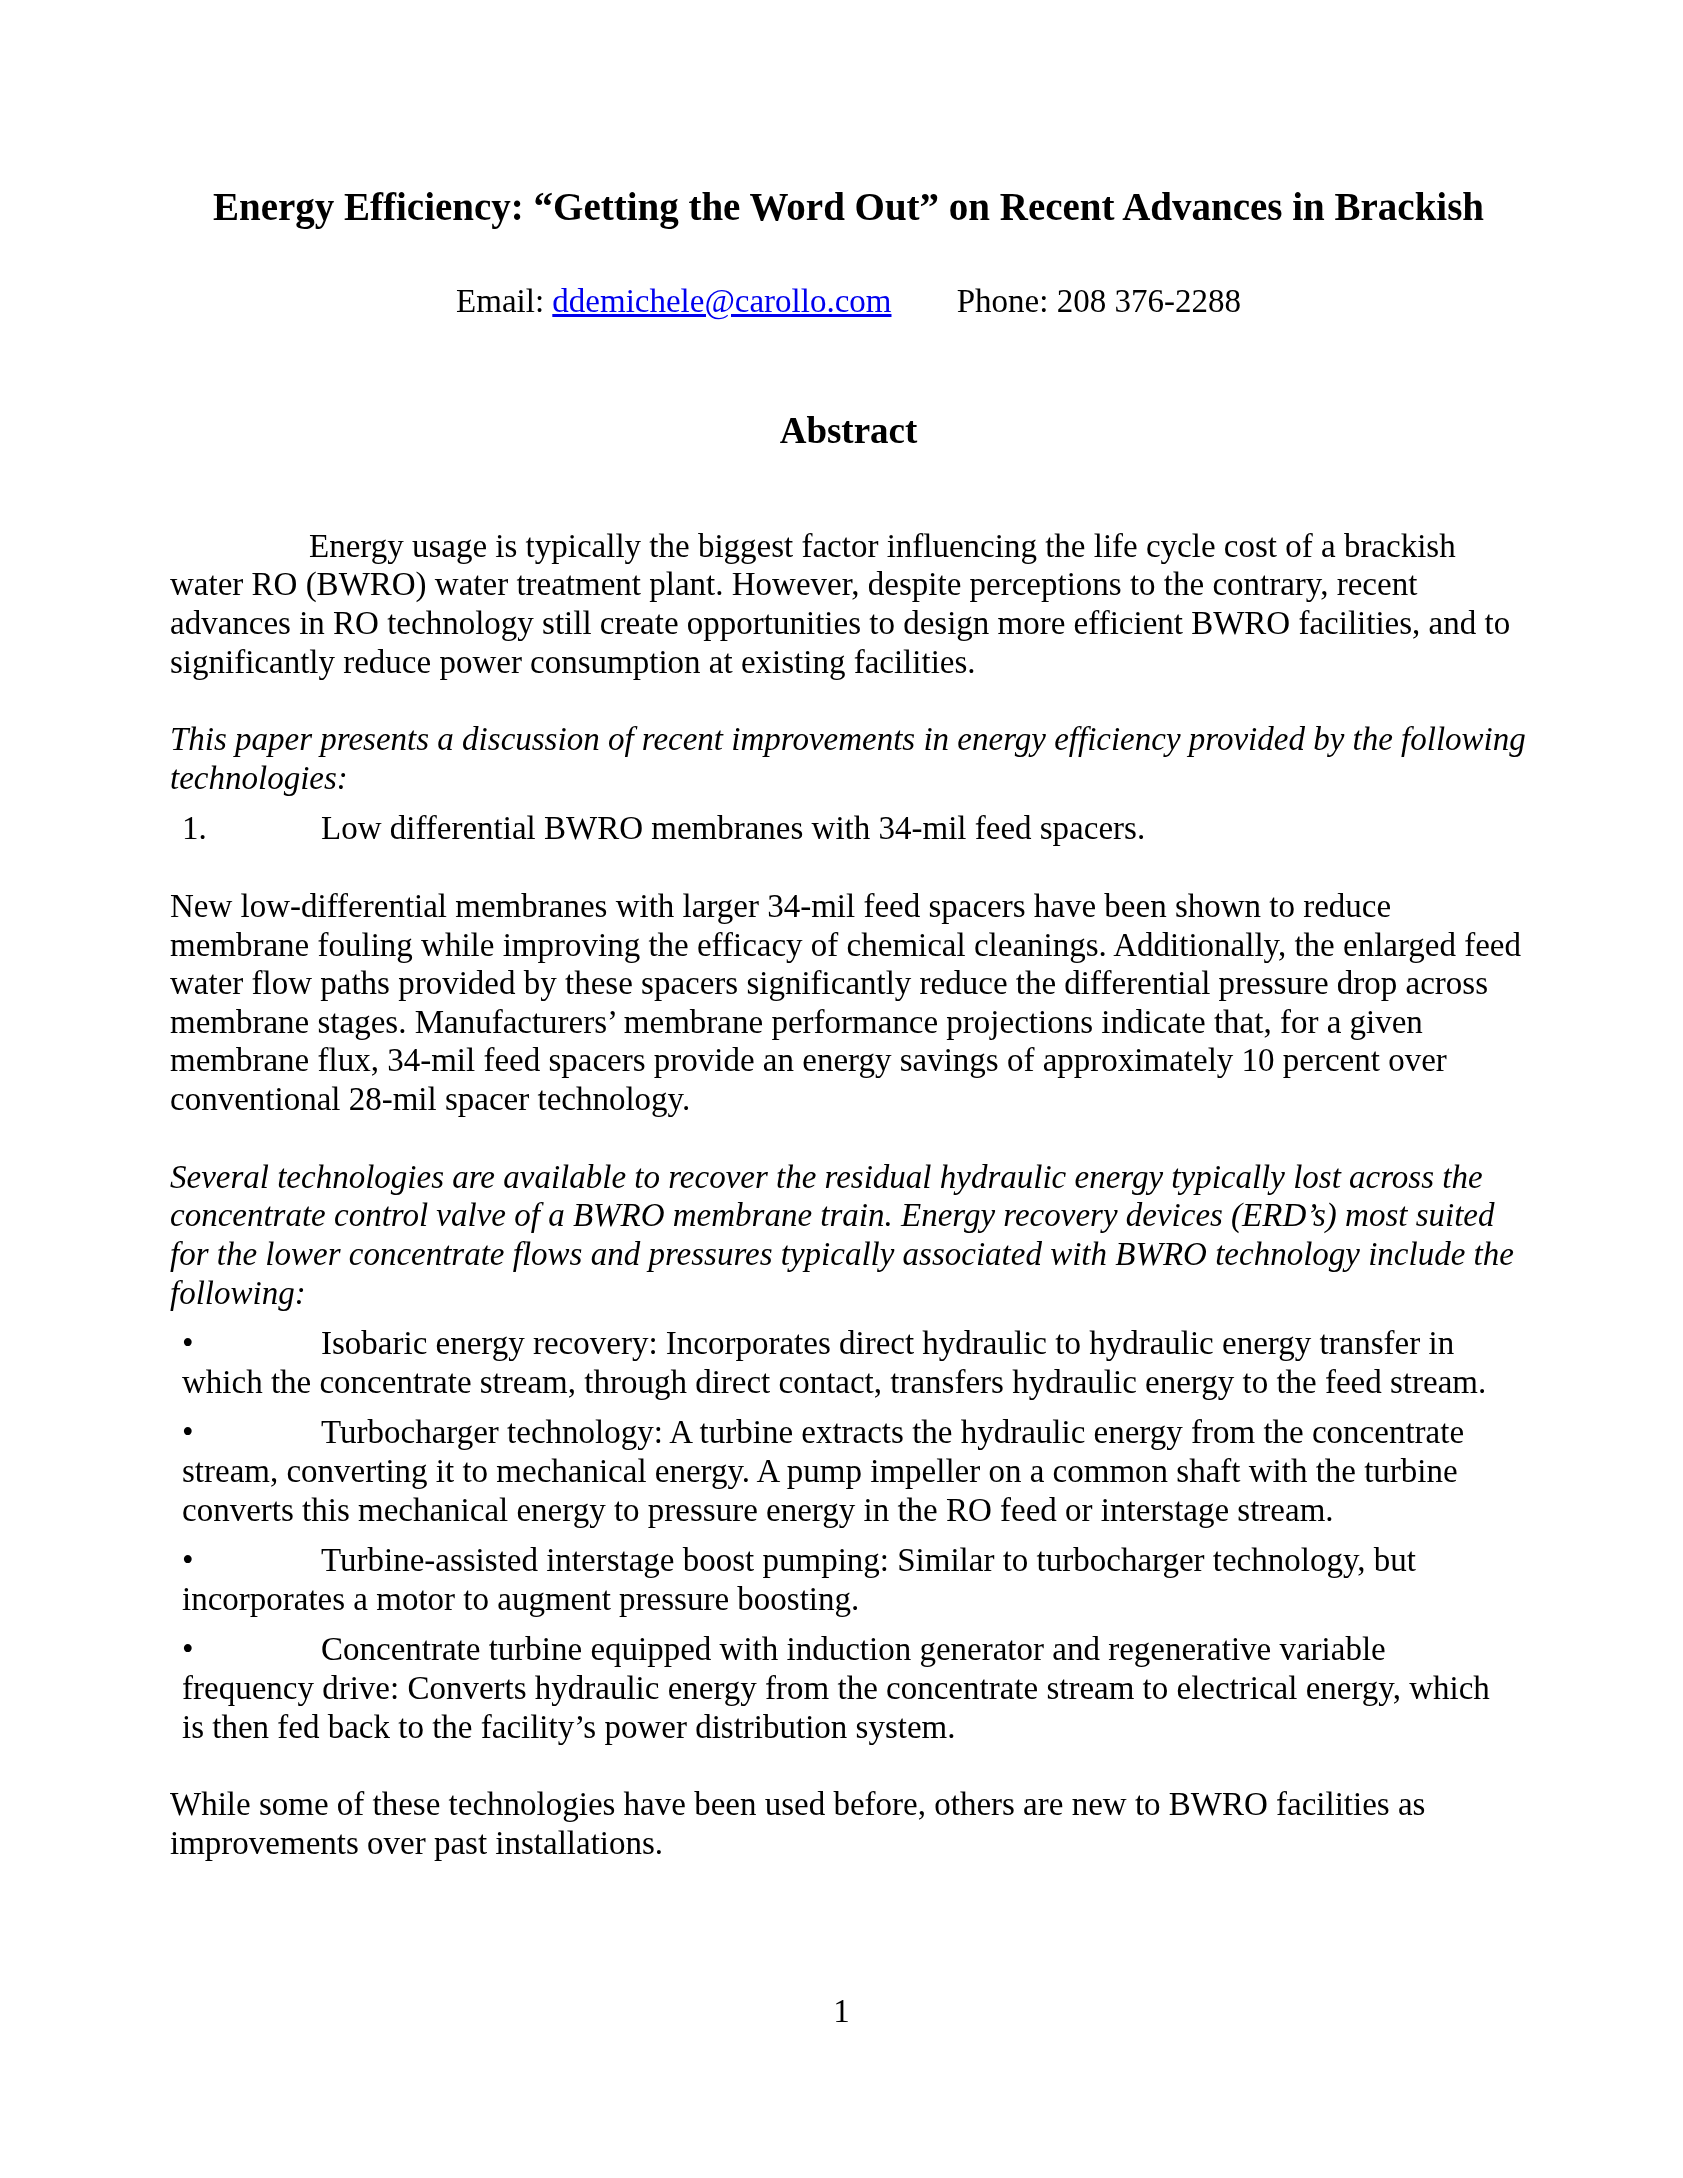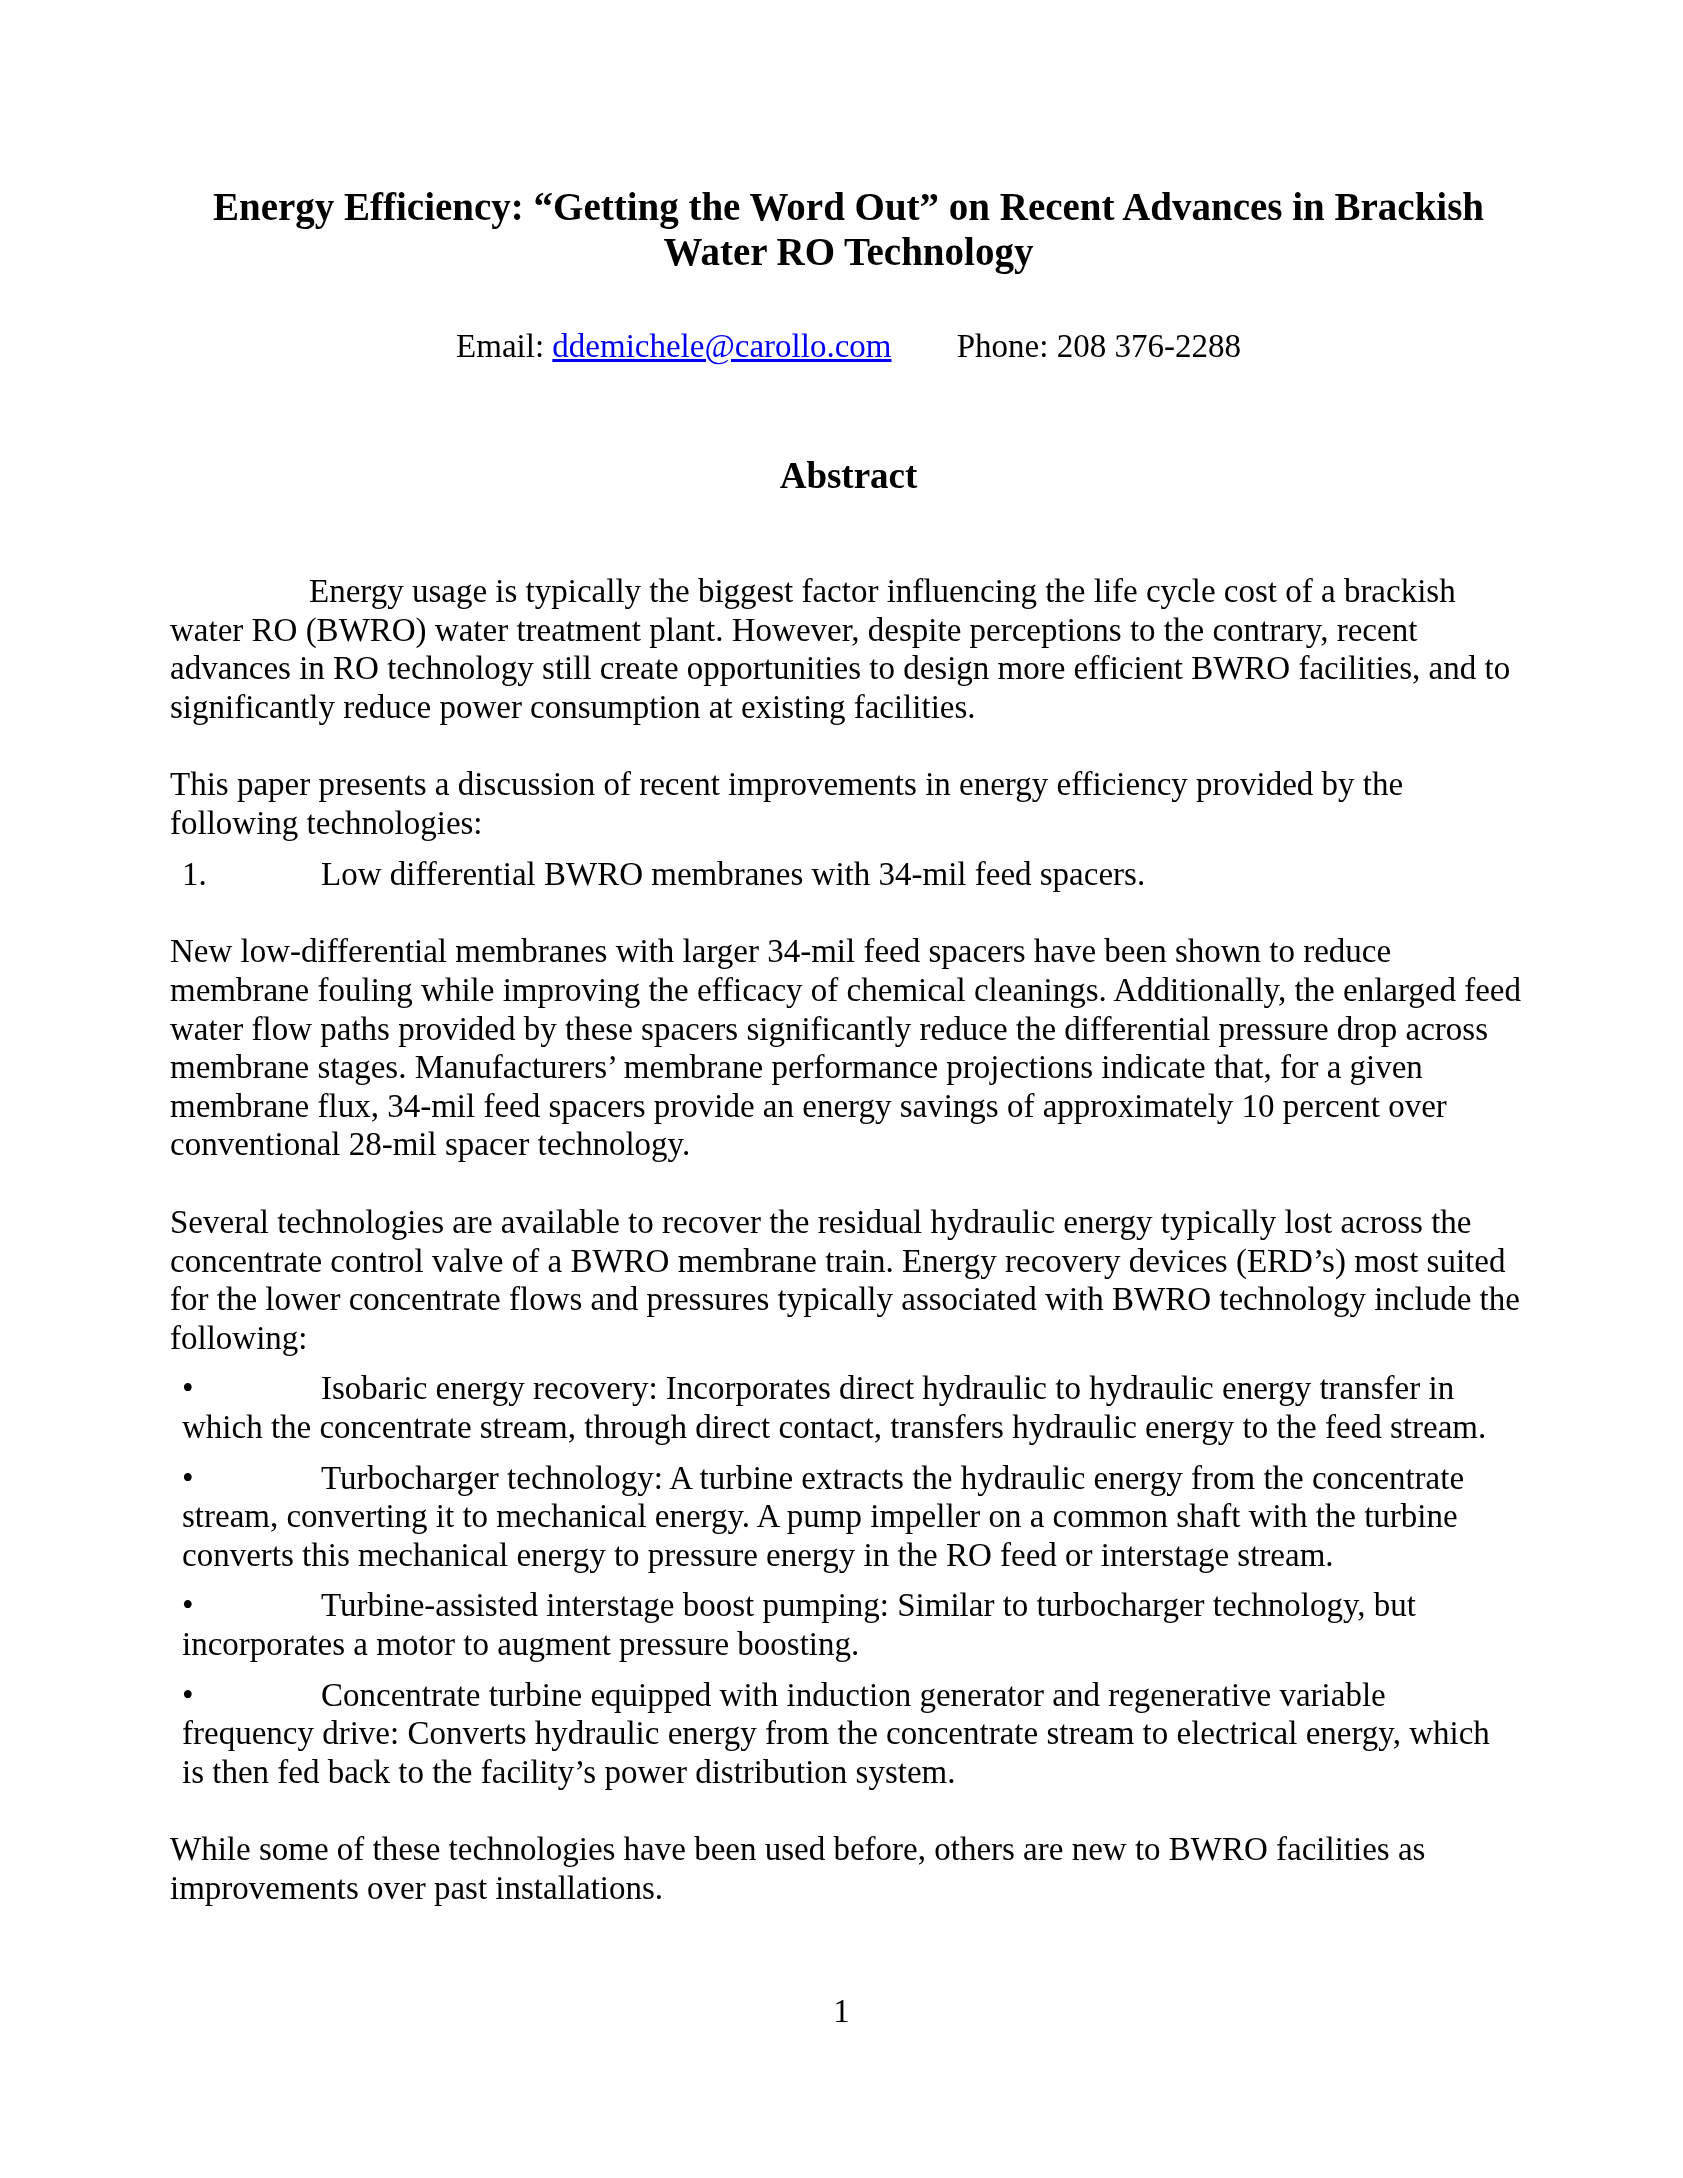--- a/index.html
+++ b/index.html
@@ -56,20 +56,21 @@
     margin-bottom: 75px;
   }
   p {
     margin: 0 0 39px 0;
   }
   .indent-first {
     text-indent: 139px;
   }
   .mb0 {
     margin-bottom: 0;
+    font-style: italic;
   }
   .hang {
     margin: 12px;
   }
   .hang .marker {
     display: inline-block;
     width: 139px;
   }
   .group-gap {
     margin-bottom: 39px;
@@ -82,21 +83,20 @@
     text-align: center;
   }
 </style>
 </head>
 <body>
 
 <div class="page">
 
   <div class="title">
     <div>Energy Efficiency: “Getting the Word Out” on Recent Advances in Brackish</div>
-    <div>Water RO Technology</div>
   </div>
 
   <div class="authors">
     <div class="contact-line">
       <span>Email:</span>
       <a class="email-link" href="#">ddemichele@carollo.com</a>
       <span class="phone">Phone: 208 376-2288</span>
     </div>
   </div>
 

